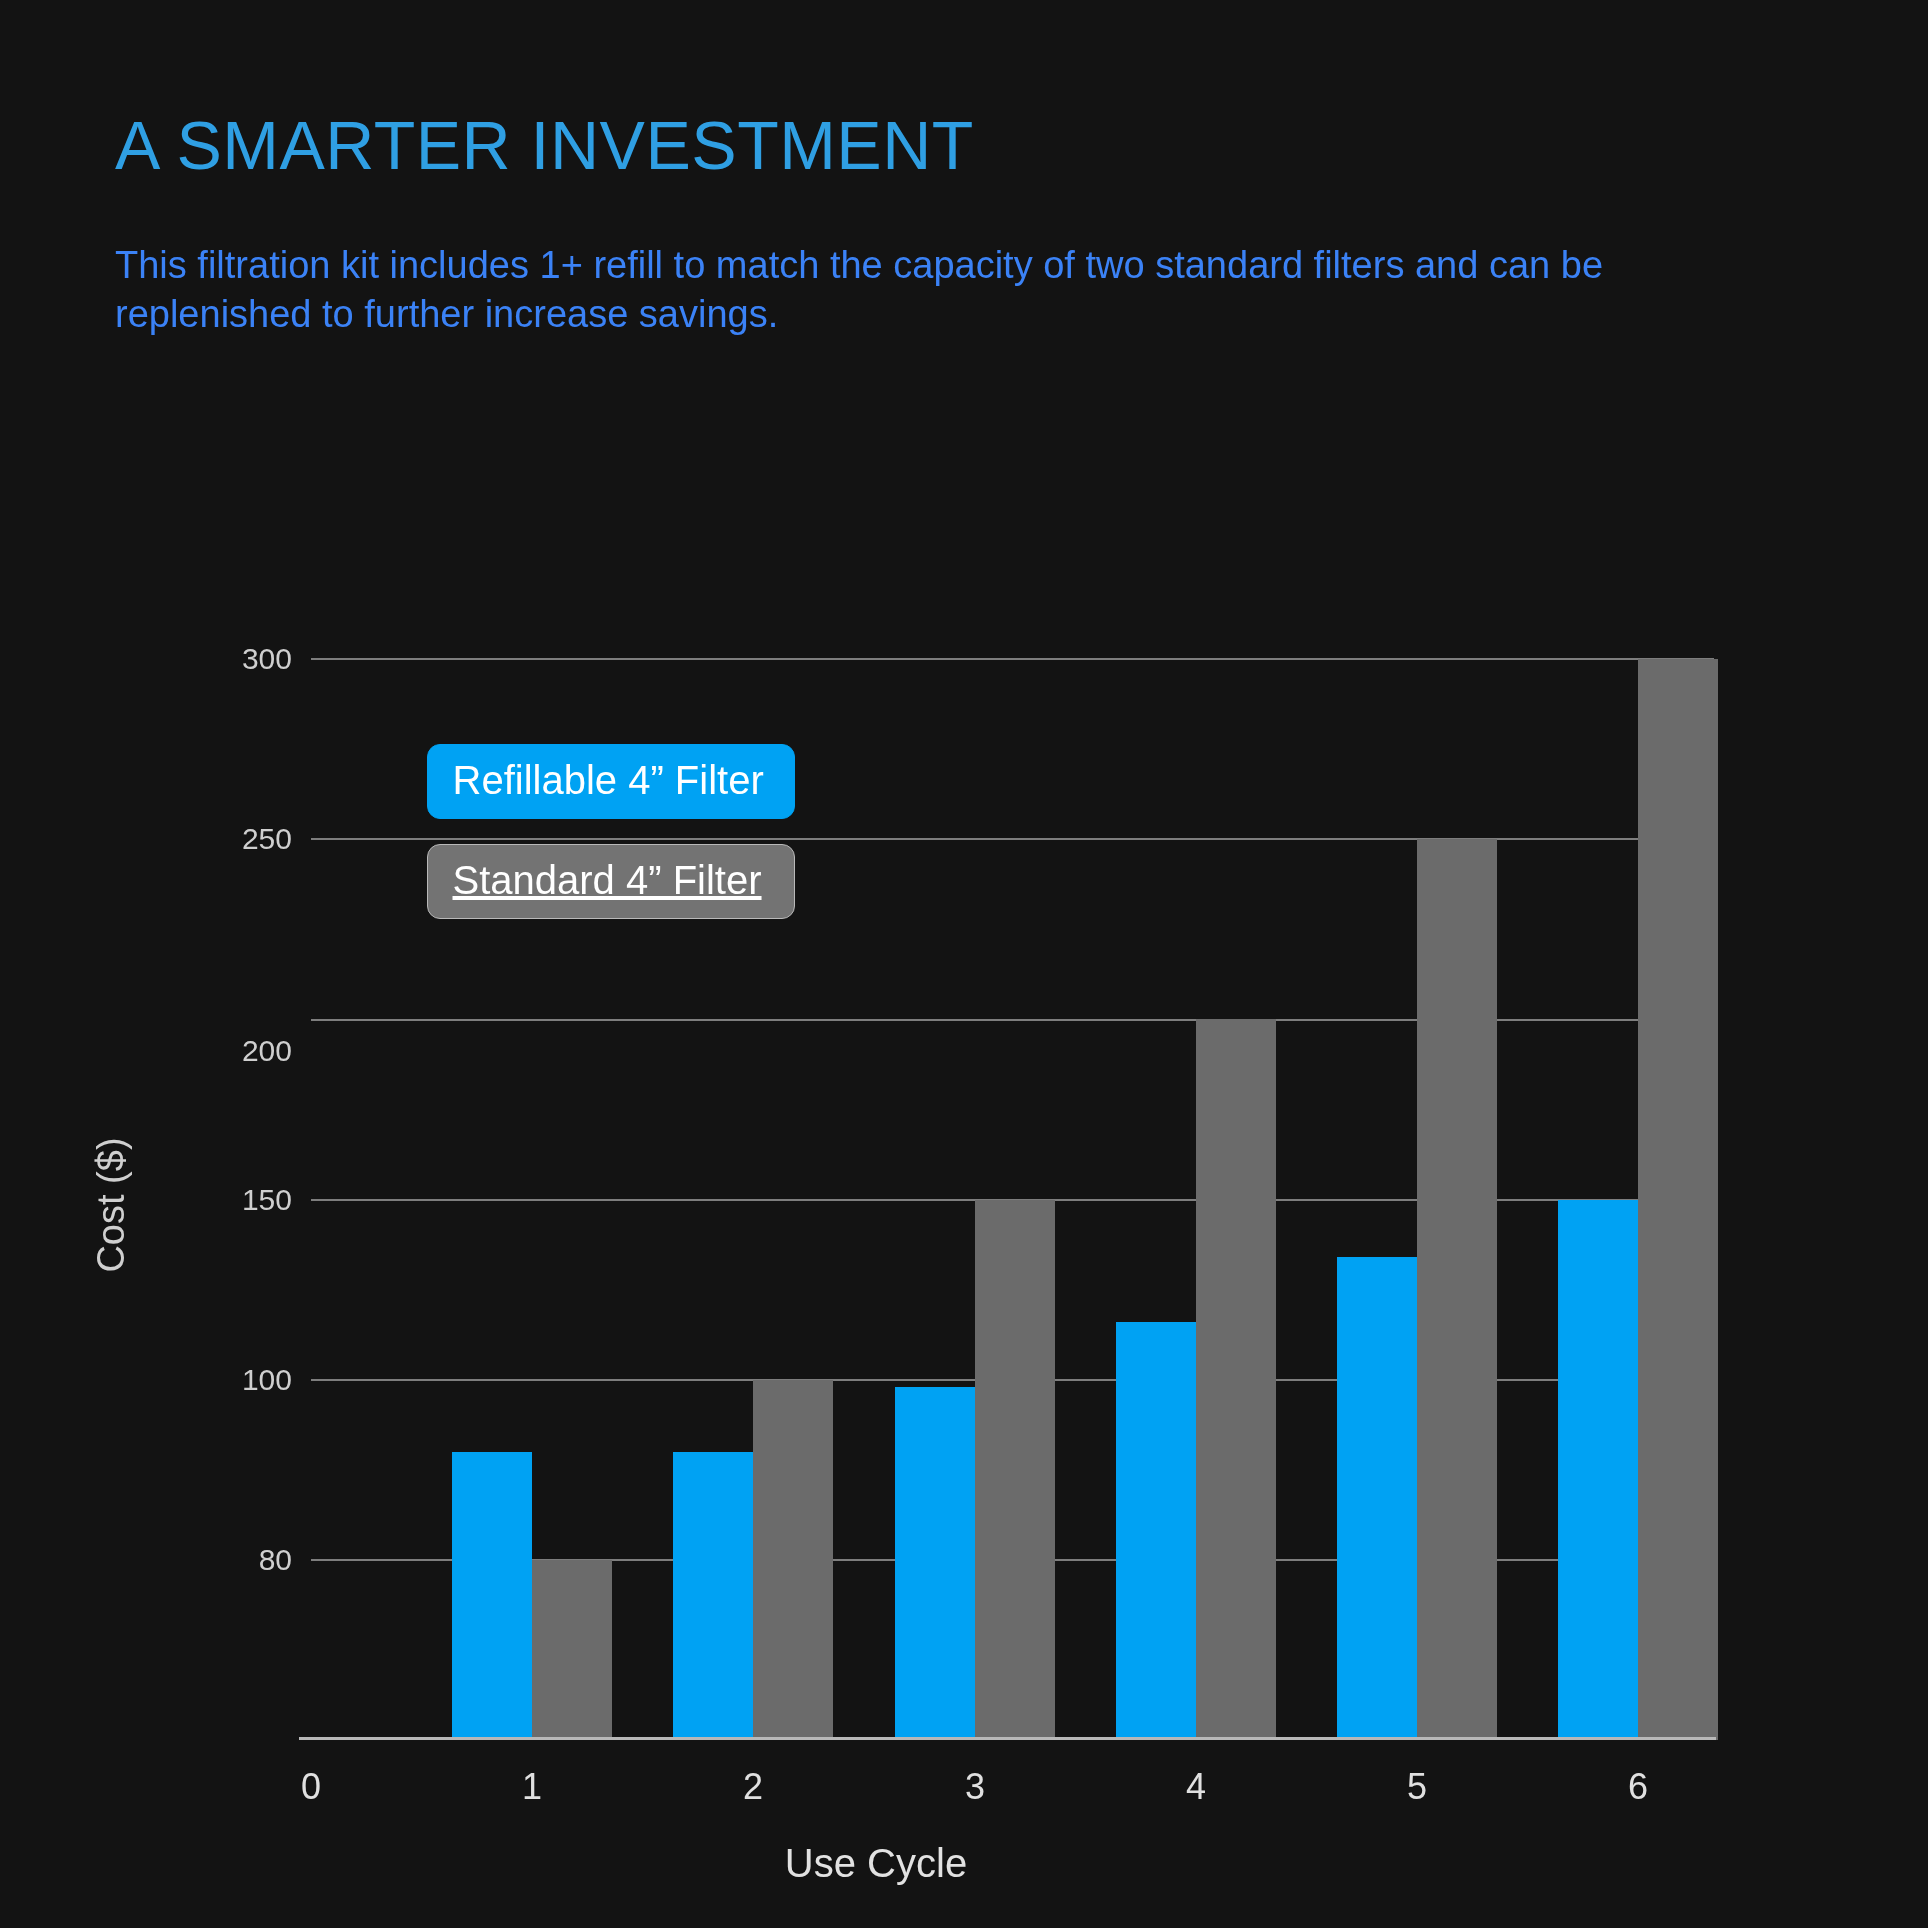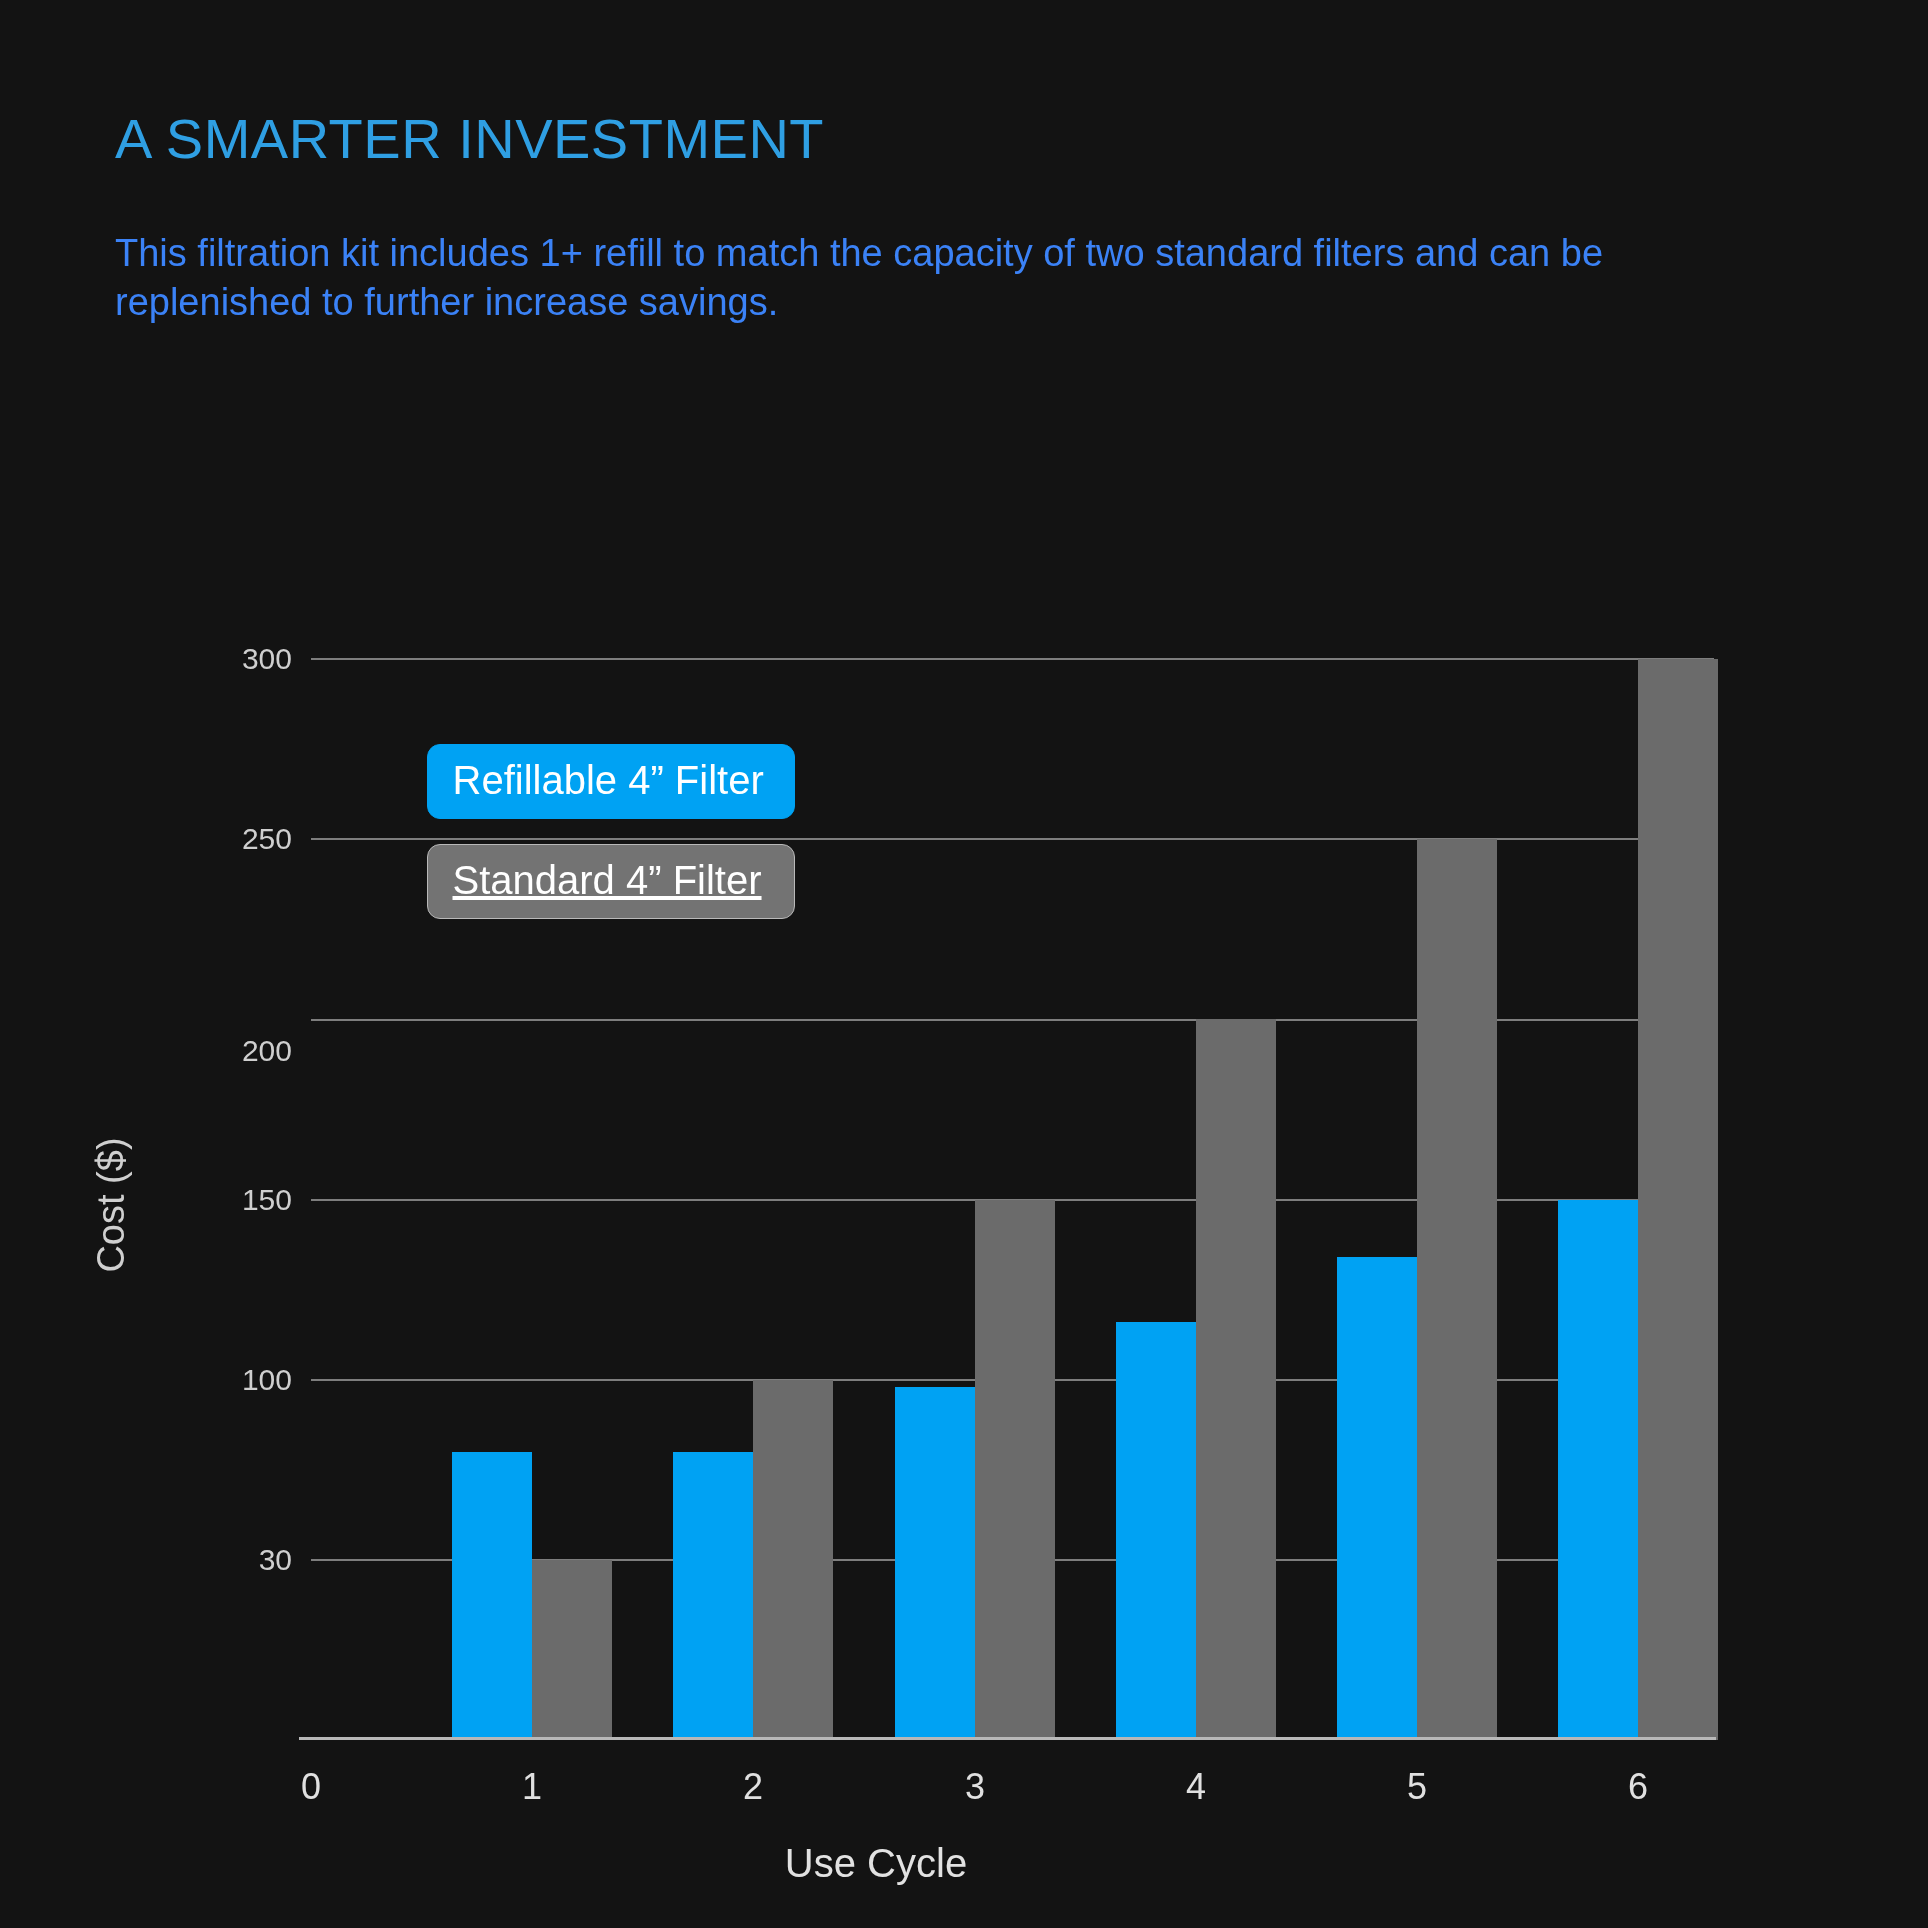--- a/index.html
+++ b/index.html
@@ -8,21 +8,21 @@
     background:#131313;
     font-family:"Liberation Sans", sans-serif;
     overflow:hidden;
     position:relative;
   }
 
   
   #header { position:absolute; left:115px; top:111px; width:1695px; }
   #page-title {
     color:#2f9fe3;
-    font-size:56px;
+    font-size:68px;
     font-weight:400;
     letter-spacing:0.5px;
     line-height:1.0;
     margin:0;
     white-space:nowrap;
   }
   #subtitle {
     color:#3b82f6;
     font-size:38px;
     font-weight:300;
@@ -125,21 +125,21 @@
 
   <div id="grid-layer">
       <div class="gridline" style="top: 1559px;"></div>
       <div class="gridline" style="top: 1379px;"></div>
       <div class="gridline" style="top: 1199px;"></div>
       <div class="gridline" style="top: 1019px;"></div>
       <div class="gridline" style="top: 838px;"></div>
       <div class="gridline" style="top: 658px;"></div>
     </div>
   <div id="ytick-layer">
-      <div class="ytick-label" style="top: 1560px;">30</div>
+      <div class="ytick-label" style="top: 1560px;">80</div>
       <div class="ytick-label" style="top: 1380px;">100</div>
       <div class="ytick-label" style="top: 1200px;">150</div>
       <div class="ytick-label" style="top: 1051px;">200</div>
       <div class="ytick-label" style="top: 839px;">250</div>
       <div class="ytick-label" style="top: 659px;">300</div>
     </div>
 
   <div id="bars-layer">
       <div class="bar bar-blue" style="left: 452px; width: 80px; height: 288px; background: rgb(0, 162, 243);"></div>
       <div class="bar bar-gray" style="left: 532px; width: 80px; height: 180px; background: rgb(107, 107, 107);"></div>

